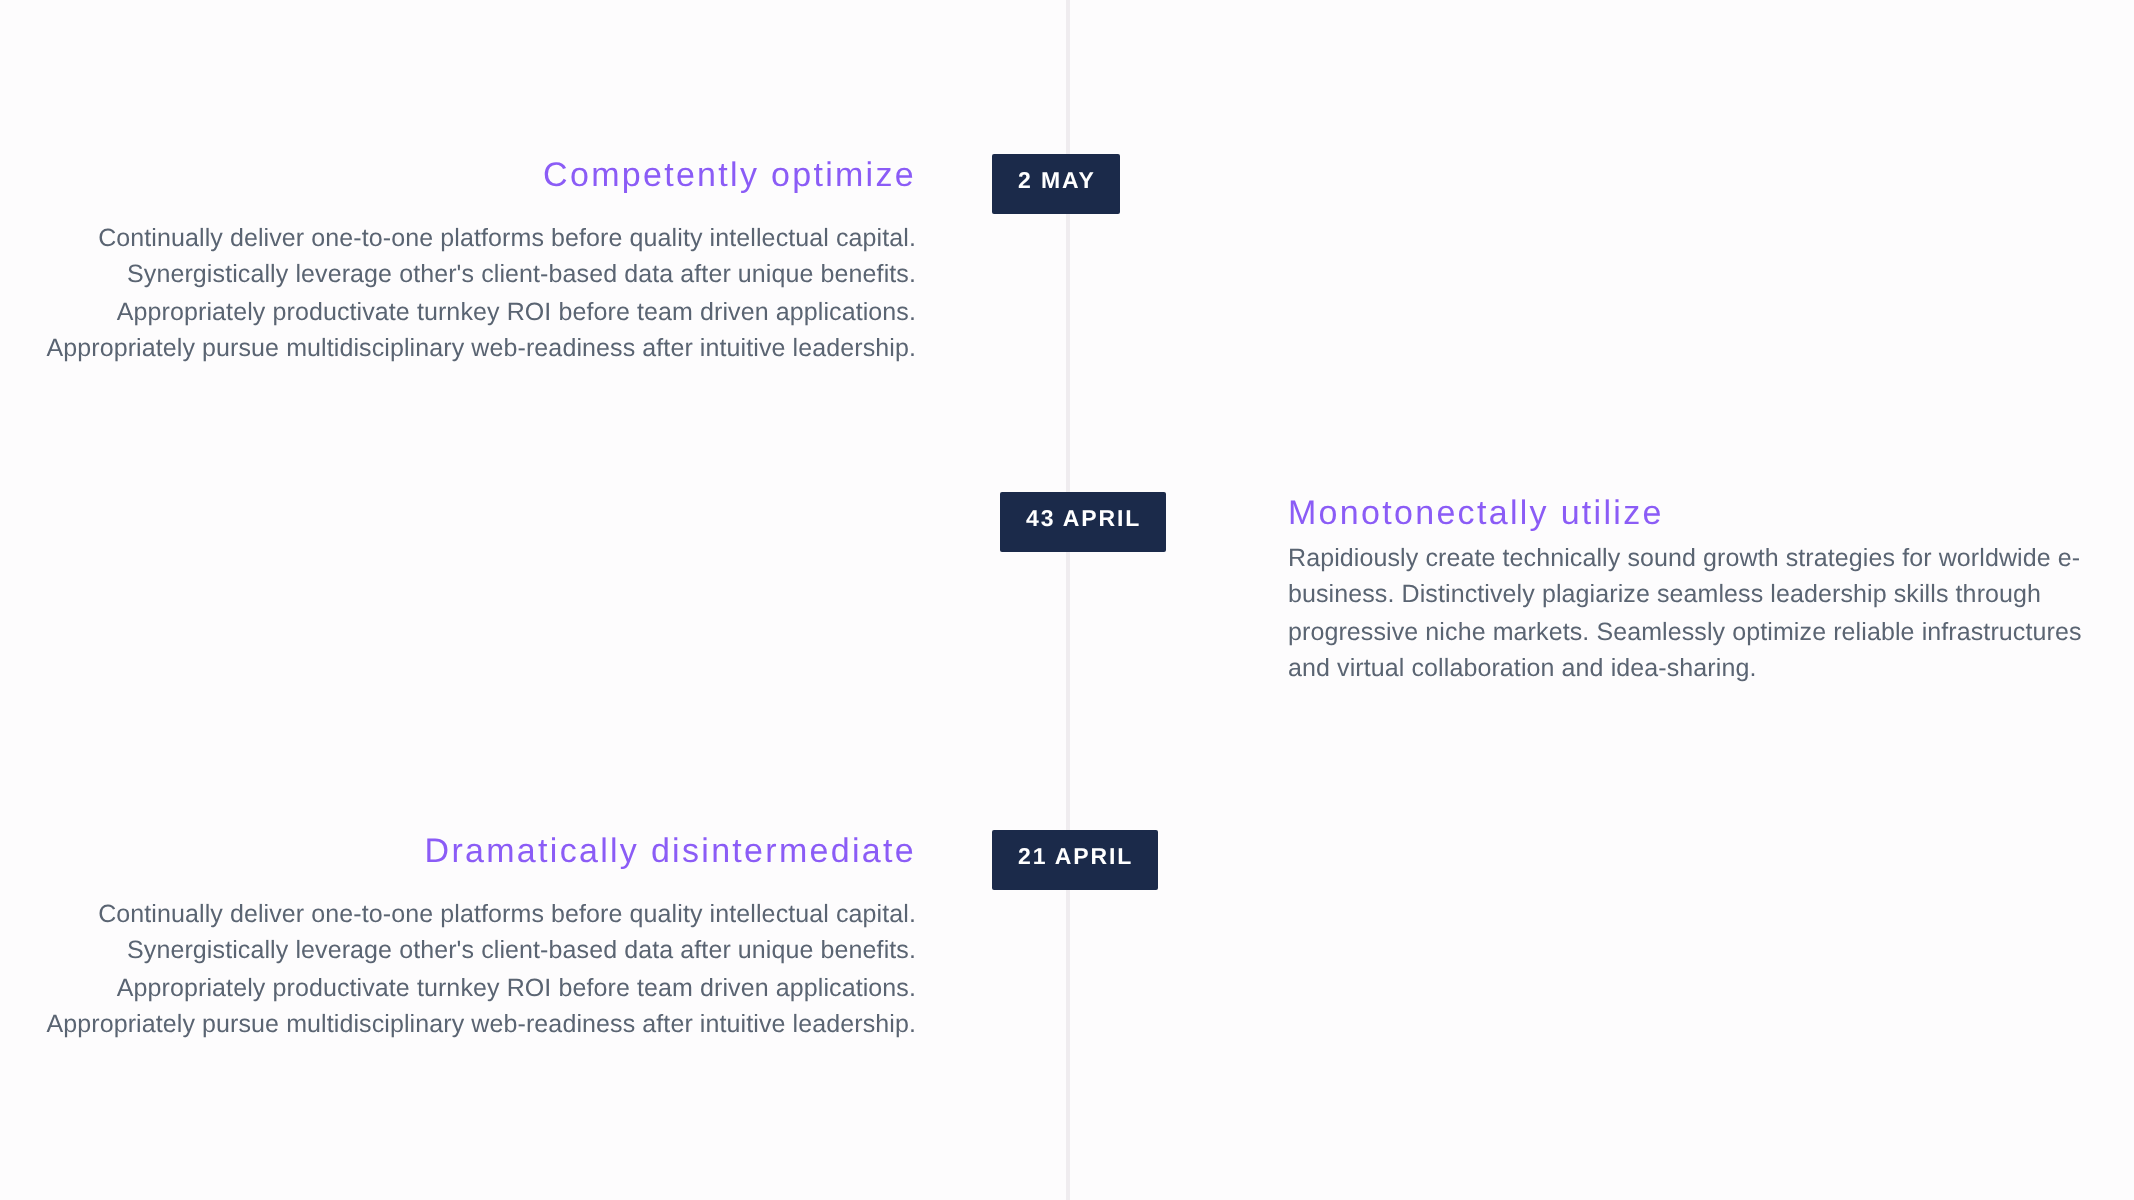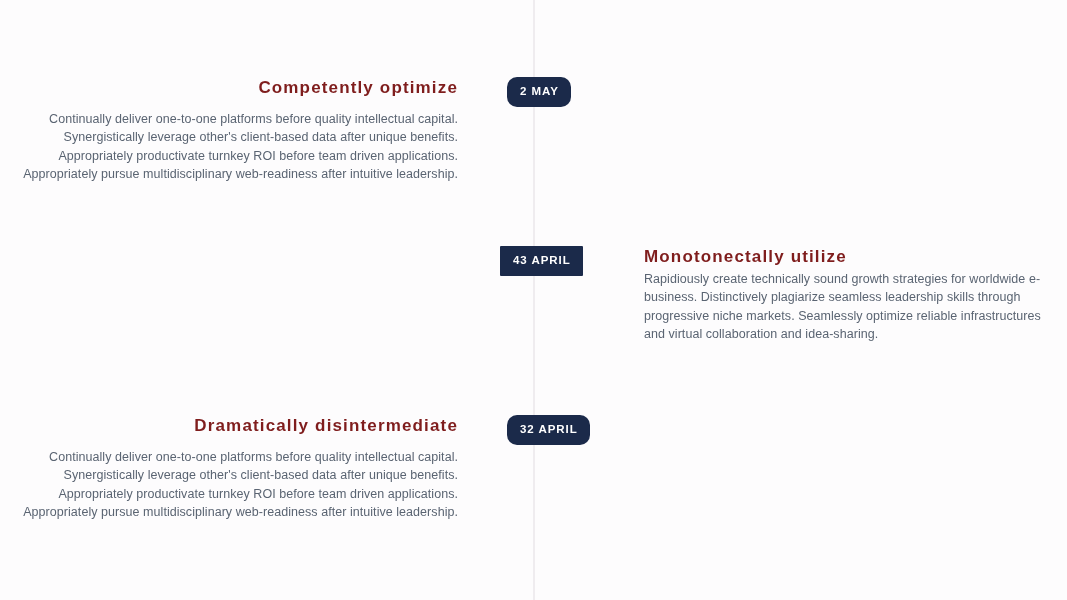--- a/index.html
+++ b/index.html
@@ -53,23 +53,23 @@
   }
 
   
   .entry.side-right .entry-content {
     left: 644px;
     width: 400px;
     text-align: left;
   }
 
   .entry-title {
-    color: #7f1d1d;
+    color: #8b5cf6;
     font-size: 17px;
-    font-weight: 700;
+    font-weight: 400;
     letter-spacing: 1.15px;
     line-height: 22px;
     white-space: nowrap;
   }
 
   .entry-body {
     color: #5a6472;
     font-size: 12.5px;
     font-weight: 400;
     line-height: 18.3px;
@@ -93,21 +93,21 @@
     font-size: 11.5px;
     font-weight: bold;
     letter-spacing: 0.95px;
     line-height: 1;
     padding: 9px 12px 9px 13px;
     white-space: nowrap;
     text-align: center;
     border-radius: 1px;
   }
 
-  .entry.side-left .entry-badge  { left: 507px; border-radius: 10px; }
+  .entry.side-left .entry-badge  { left: 496px; }
   .entry.side-right .entry-badge { left: 500px; }
 </style>
 </head>
 <body>
 
 <div class="timeline">
 
   <div class="timeline-axis"></div>
 
   <div class="entry side-left" style="top:77px;">
@@ -120,20 +120,20 @@
 
   <div class="entry side-right" style="top:246px;">
     <div class="entry-badge">43 APRIL</div>
     <div class="entry-content">
       <div class="entry-title">Monotonectally utilize</div>
       <div class="entry-body">Rapidiously create technically sound growth strategies for worldwide e-business. Distinctively plagiarize seamless leadership skills through progressive niche markets. Seamlessly optimize reliable infrastructures and virtual collaboration and idea-sharing.</div>
     </div>
   </div>
 
   <div class="entry side-left" style="top:415px;">
-    <div class="entry-badge">32 APRIL</div>
+    <div class="entry-badge">21 APRIL</div>
     <div class="entry-content">
       <div class="entry-title">Dramatically disintermediate</div>
       <div class="entry-body">Continually deliver one-to-one platforms before quality intellectual capital. Synergistically leverage other's client-based data after unique benefits. Appropriately productivate turnkey ROI before team driven applications. Appropriately pursue multidisciplinary web-readiness after intuitive leadership.</div>
     </div>
   </div>
 
 </div>
 
 </body></html>

